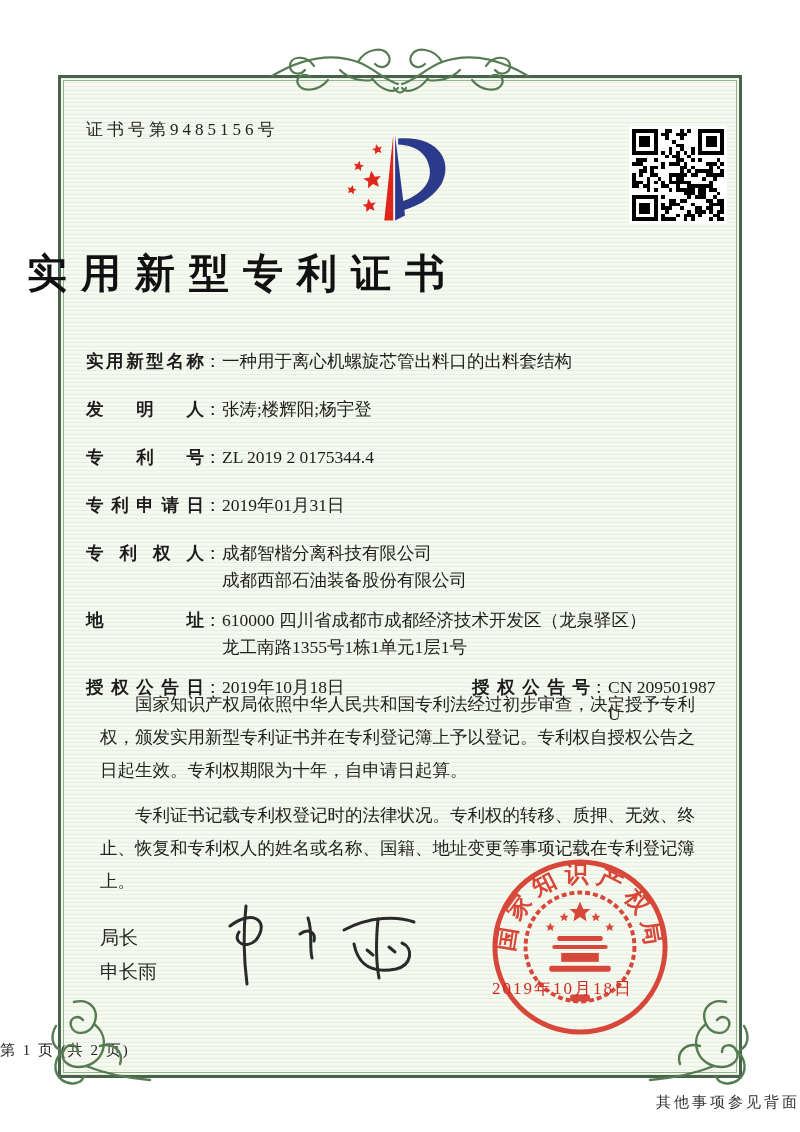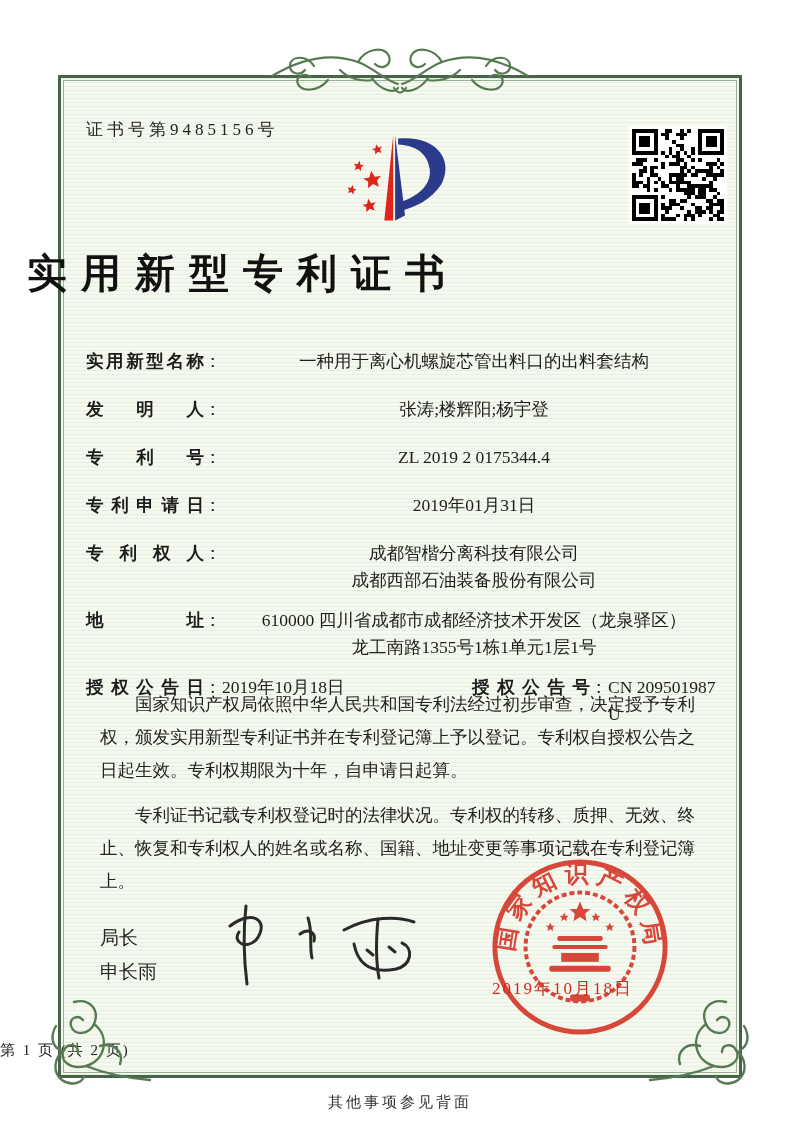--- a/index.html
+++ b/index.html
@@ -16,33 +16,33 @@
   .logo{position:absolute;left:328px;top:126px;width:158px;height:114px;}
   .qr{position:absolute;left:629px;top:126px;width:98px;height:98px;background:#fff;padding:3px;box-sizing:border-box;}
   .title{position:absolute;left:0;top:246px;width:800px;text-align:left;
          font-size:40px;font-weight:bold;letter-spacing:14px;color:#111;padding-left:27px;}
   
   .fields{position:absolute;left:86px;top:348px;width:640px;font-size:17.5px;line-height:27px;}
   .frow{display:flex;margin-bottom:21px;}
   .frow.multi{margin-bottom:13px;}
   .flabel{display:inline-block;width:118px;text-align:justify;text-align-last:justify;flex:0 0 118px;font-weight:bold;}
   .fcolon{flex:0 0 18px;}
-  .fvalue{flex:1;text-align:center;}
+  .fvalue{flex:1;}
   .flabel2{margin-left:60px;}
   .fv-fix{flex:0 0 190px;}
   
   .body-text{position:absolute;left:88px;top:676px;width:628px;font-size:17.5px;line-height:33px;color:#222;}
   .body-text p{margin:12px;text-indent:2em;}
   
   .officer{position:absolute;left:100px;top:921px;font-size:19px;line-height:34px;color:#222;}
   .signature{position:absolute;left:212px;top:888px;width:220px;height:105px;}
   .seal{position:absolute;left:486px;top:853px;width:188px;height:188px;opacity:.92;}
   .seal-date{position:absolute;left:492px;top:977px;font-size:17px;letter-spacing:2px;color:#cf2a20;z-index:5;}
   .page-num{position:absolute;left:0;top:1041px;width:800px;text-align:left;font-size:15px;letter-spacing:2px;color:#222;}
-  .back-note{position:absolute;left:0;top:1093px;width:800px;text-align:center;font-size:15px;letter-spacing:3px;color:#333;}
+  .back-note{position:absolute;left:0;top:1093px;width:800px;text-align:right;font-size:15px;letter-spacing:3px;color:#333;}
   
   .orn-top{position:absolute;left:268px;top:40px;width:264px;height:62px;z-index:2;}
   .orn-bl{position:absolute;left:44px;top:998px;width:108px;height:100px;z-index:2;}
   .orn-br{position:absolute;left:648px;top:998px;width:108px;height:100px;z-index:2;transform:scaleX(-1);}
   svg{display:block;}
 </style>
 </head>
 <body>
 
 <div class="page">

